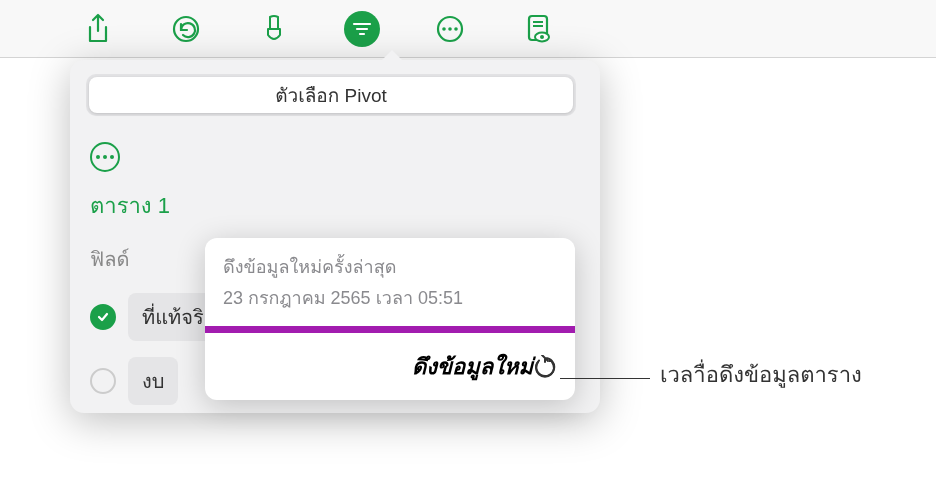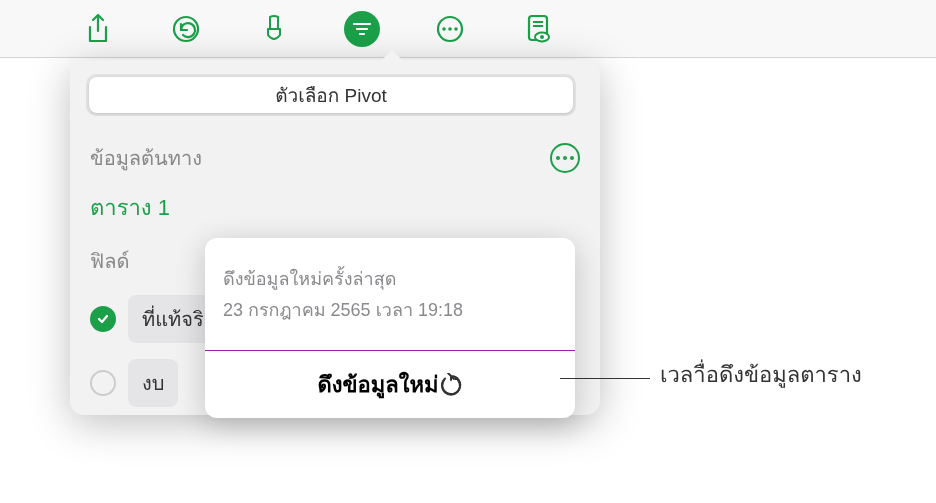--- a/index.html
+++ b/index.html
@@ -149,38 +149,39 @@
       position: absolute;
       top: 178px;
       left: 135px;
       width: 370px;
       background: #fff;
       border-radius: 12px;
       box-shadow: 0 6px 30px rgba(0,0,0,0.2);
       overflow: hidden;
     }
     .refresh-top {
-      padding: 26px 18px;
-      border-bottom: 1px solid #a21caf;
+      padding: 14px 18px;
+      border-bottom: 7px solid #a21caf;
     }
     .refresh-title {
       color: #8a8a8e;
       font-size: 18px;
     }
     .refresh-date {
       color: #8a8a8e;
       font-size: 18px;
       margin-top: 2px;
     }
     .refresh-bottom {
       display: flex;
-      justify-content: center;
+      justify-content: flex-end;
       align-items: center;
       padding: 16px 18px;
       cursor: pointer;
+      font-style: italic;
     }
     .refresh-label {
       font-size: 22px;
       font-weight: 600;
       color: #000;
     }
     .callout {
       position: absolute;
       top: 358px;
       left: 660px;
@@ -242,21 +243,20 @@
       <circle cx="17" cy="24" r="2" fill="#1ba049"></circle>
     </svg>
   </div>
 </div>
 
 <div class="popover">
   <div class="segmented">
     <div class="segment selected">ตัวเลือก Pivot</div>
   </div>
   <div class="section-row">
-    <div class="section-label">ข้อมูลต้นทาง</div>
     <div class="more-circle">
       <span></span>
         <span></span>
         <span></span>
     </div>
   </div>
   <div class="source-name">ตาราง 1</div>
   <div class="fields-label">ฟิลด์</div>
   <div class="field-row">
     <div class="checkbox checked">
@@ -267,21 +267,21 @@
     <div class="pill">ที่แท้จริง</div>
   </div>
   <div class="field-row">
     <div class="checkbox"></div>
     <div class="pill">งบ</div>
   </div>
 
   <div class="refresh-card">
     <div class="refresh-top">
       <div class="refresh-title">ดึงข้อมูลใหม่ครั้งล่าสุด</div>
-      <div class="refresh-date">23 กรกฎาคม 2565 เวลา 19:18</div>
+      <div class="refresh-date">23 กรกฎาคม 2565 เวลา 05:51</div>
     </div>
     <div class="refresh-bottom">
       <div class="refresh-label">ดึงข้อมูลใหม่</div>
       <svg width="24" height="24" viewBox="0 0 24 24">
         <path d="M12 3 L12 7 M12 3 A 9 9 0 1 1 6 5.5 M12 3 L15 6 M12 3 L9 0" stroke="#333" stroke-width="2" fill="none" stroke-linecap="round"></path>
         <path d="M19 7 A 9 9 0 1 1 5 7" stroke="#333" stroke-width="2" fill="none" stroke-linecap="round"></path>
         <path d="M16 3 L20 7 L16 7" fill="#333"></path>
       </svg>
     </div>
   </div>

